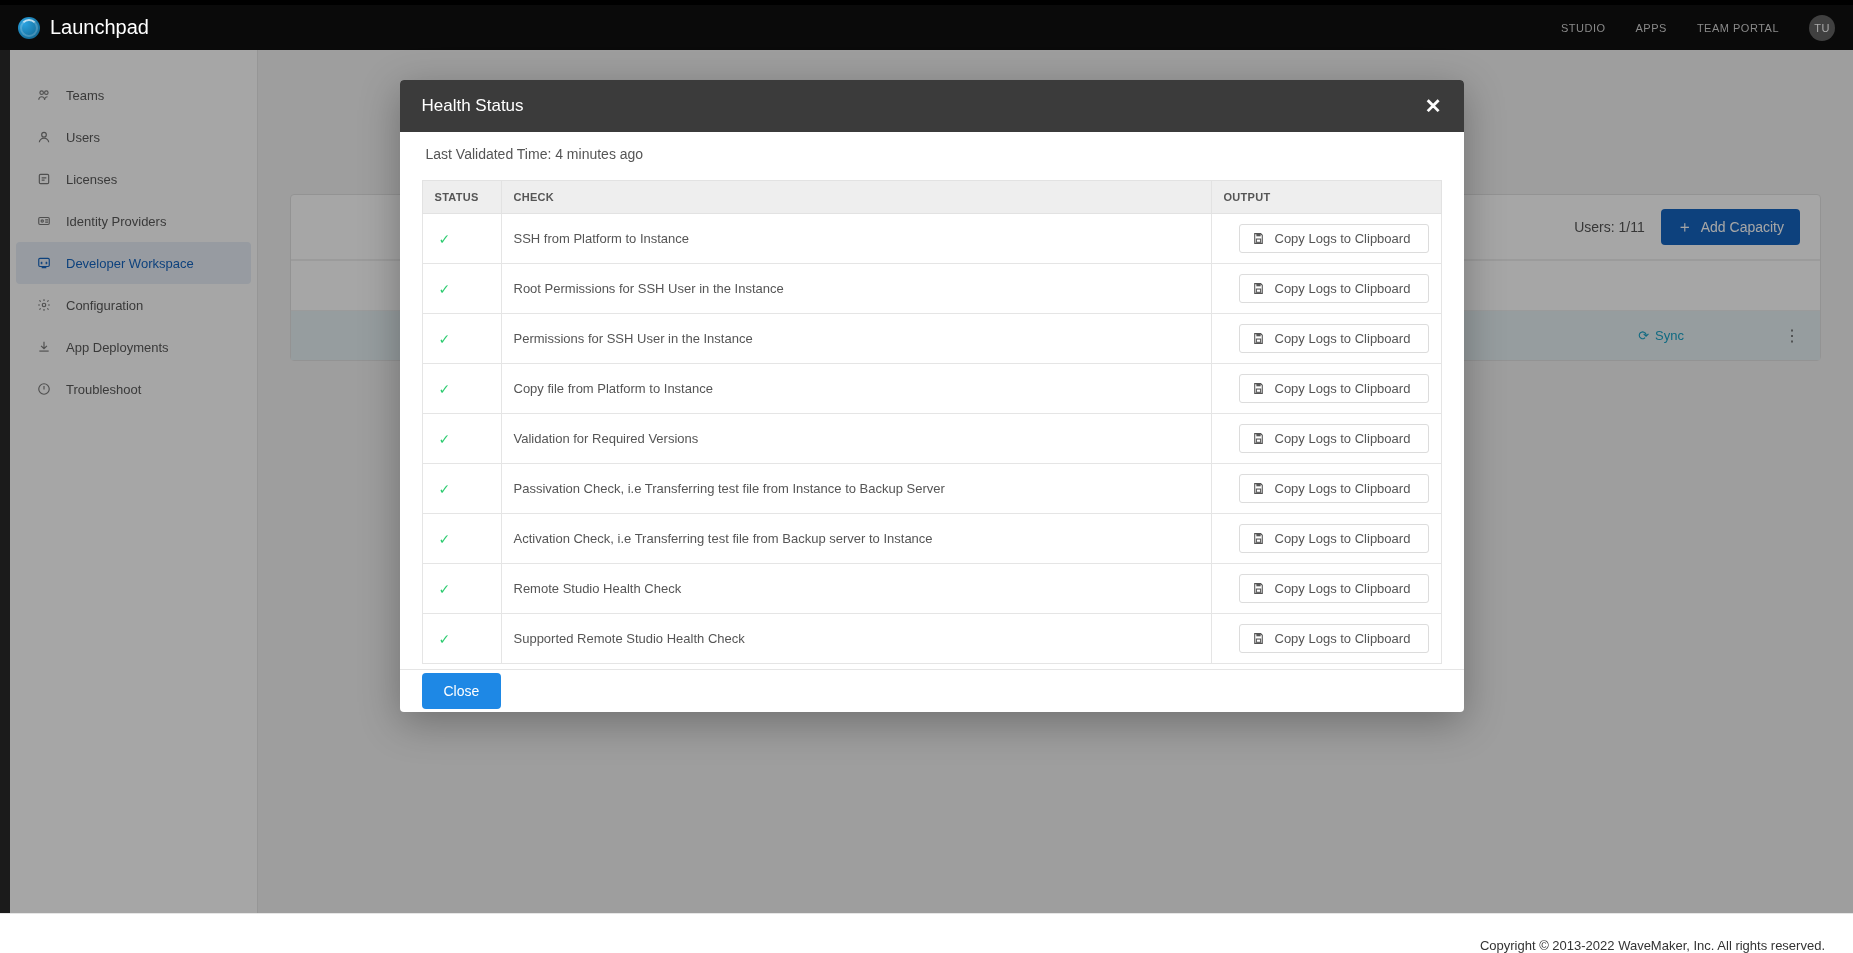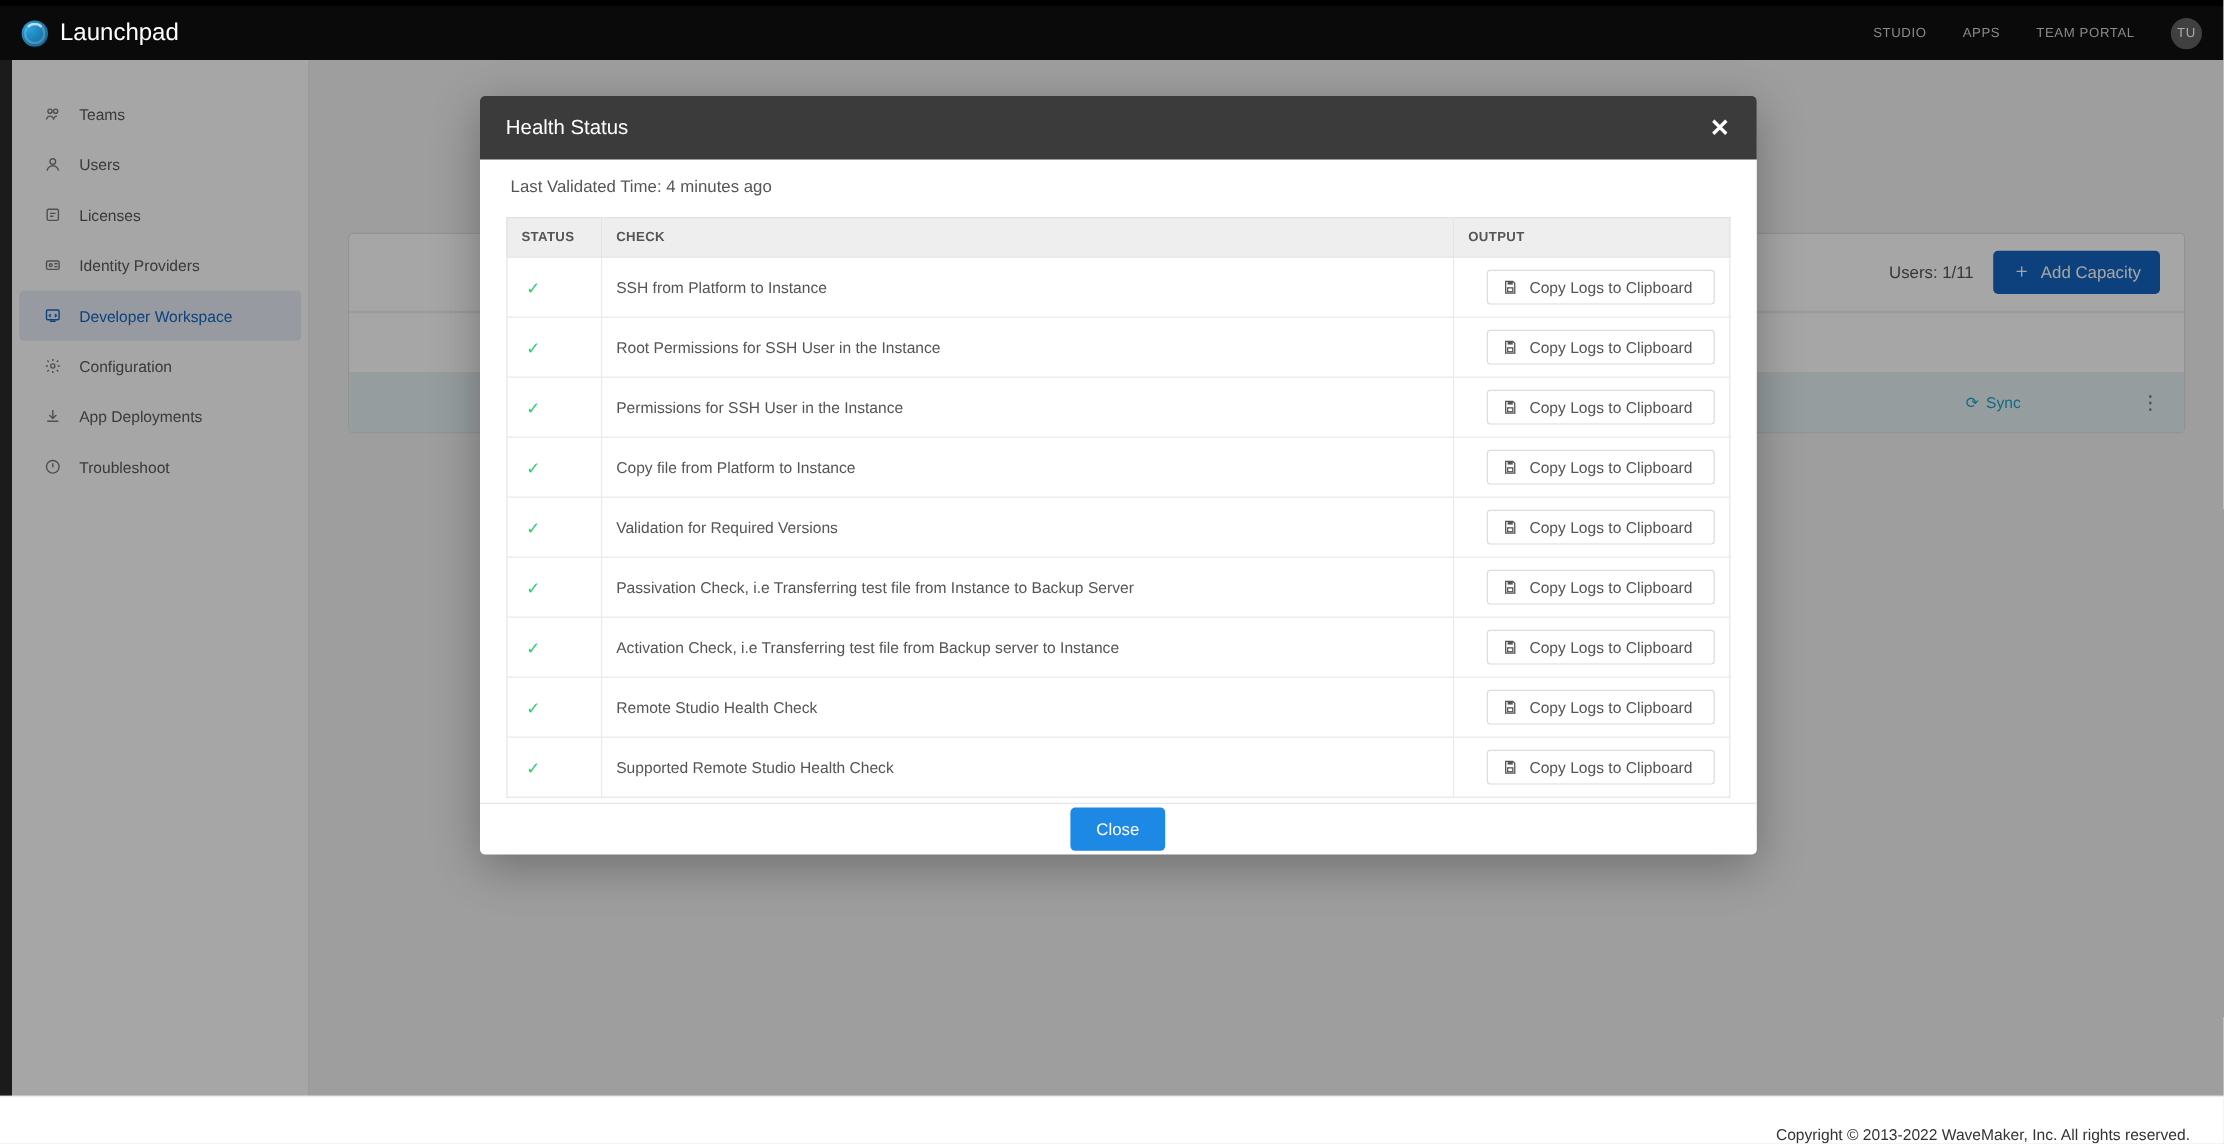--- a/index.html
+++ b/index.html
@@ -47,21 +47,21 @@
   table.health thead th { text-align:left; font-size:11px; letter-spacing:.3px; color:#555; background:#eeeeee; padding:10px 12px; font-weight:600; border:1px solid #e2e2e2; }
   table.health thead th:first-child { width:80px; }
   table.health thead th:nth-child(2) { border-left:none; }
   table.health thead th:last-child { width:230px; border-left:none; }
   table.health tbody td { padding:10px 12px; font-size:13px; color:#555; border:1px solid #e5e5e5; border-top:none; background:#fff; }
   table.health tbody td:nth-child(2) { border-left:none; }
   table.health tbody td:last-child { border-left:none; }
   table.health tbody tr td:first-child { text-align:left; padding-left:16px; }
   .check-ok { color:#2ecc71; font-size:14px; }
   .copy-btn { display:flex; align-items:center; gap:10px; border:1px solid #dcdcdc; border-radius:3px; padding:6px 12px; font-size:13px; color:#555; cursor:pointer; background:#fff;margin-left:15px; }
-  .modal-footer { border-top:1px solid #e5e5e5; padding:3px 22px; display:flex; justify-content:center; }
+  .modal-footer { border-top:1px solid #e5e5e5; padding:3px 22px; display:flex; justify-content:flex-start; }
   .btn-close { background:#1e88e5; color:#fff; border:none; border-radius:4px; padding:10px 22px; font-size:14px; cursor:pointer; }
 
   svg { display:block; }
 </style>
 </head>
 <body>
 
 <div class="browser-tab-strip"></div>
 
 <div class="topbar">

